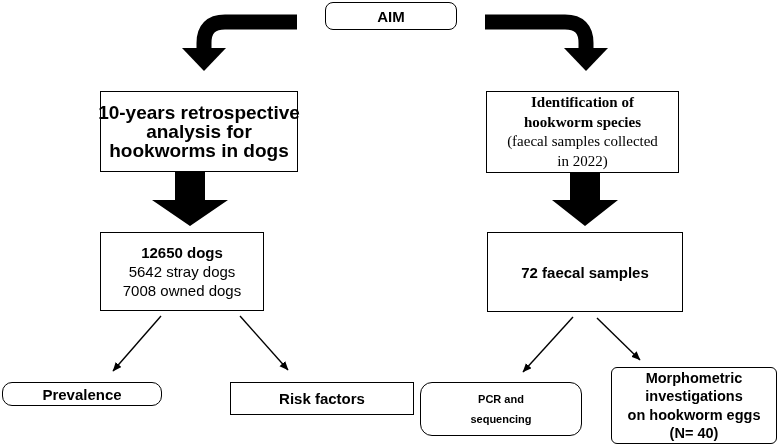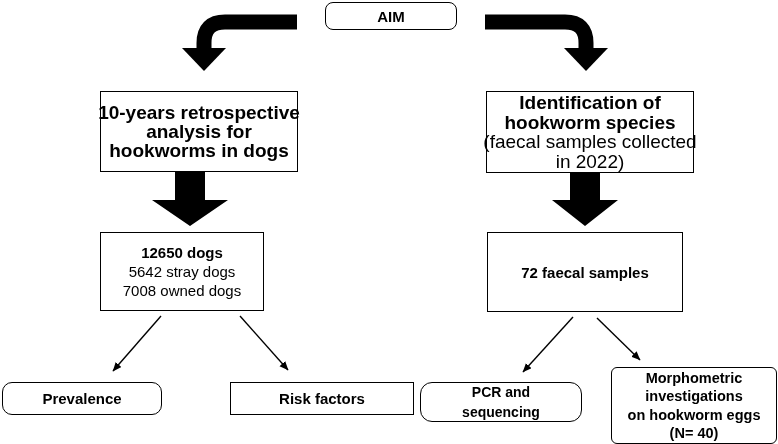--- a/index.html
+++ b/index.html
@@ -36,42 +36,42 @@
   .aim-box {
     left: 325px; top: 2px; width: 132px; height: 28px;
     border-radius: 8px;
     font-weight: bold; font-size: 15px;
   }
   .analysis-box {
     left: 100px; top: 91px; width: 198px; height: 81px;
     font-size: 19px; line-height: 19px; font-weight: bold;
   }
   .ident-box {
-    left: 486px; top: 91px; width: 208px; height: 82px;
-    font-size: 19px; line-height: 19.5px;
+    left: 486px; top: 91px; width: 193px; height: 82px;
+    font-size: 15px; line-height: 19.5px; font-family: Liberation Serif, serif;
   }
   .dogs-box {
     left: 100px; top: 232px; width: 164px; height: 79px;
     font-size: 15px; line-height: 19px;
   }
   .samples-box {
     left: 487px; top: 232px; width: 196px; height: 80px;
     font-size: 15px; font-weight: bold;
   }
   .prevalence-box {
-    left: 2px; top: 382px; width: 160px; height: 33px;
+    left: 2px; top: 382px; width: 160px; height: 24px;
     border-radius: 10px; font-size: 15px; font-weight: bold;
   }
   .risk-box {
     left: 230px; top: 382px; width: 184px; height: 33px;
     border-radius: 0; font-size: 15px; font-weight: bold;
   }
   .pcr-box {
-    left: 420px; top: 382px; width: 162px; height: 40px;
-    border-radius: 12px; font-size: 14px; line-height: 20px; font-weight: bold;
+    left: 420px; top: 382px; width: 162px; height: 54px;
+    border-radius: 12px; font-size: 11px; line-height: 20px; font-weight: bold;
   }
   .morpho-box {
     left: 611px; top: 367px; width: 166px; height: 77px;
     border-radius: 6px; font-size: 14.5px; line-height: 18.5px; font-weight: bold;
   }
   .line { display: block; white-space: nowrap; }
 </style>
 </head>
 <body>
 

